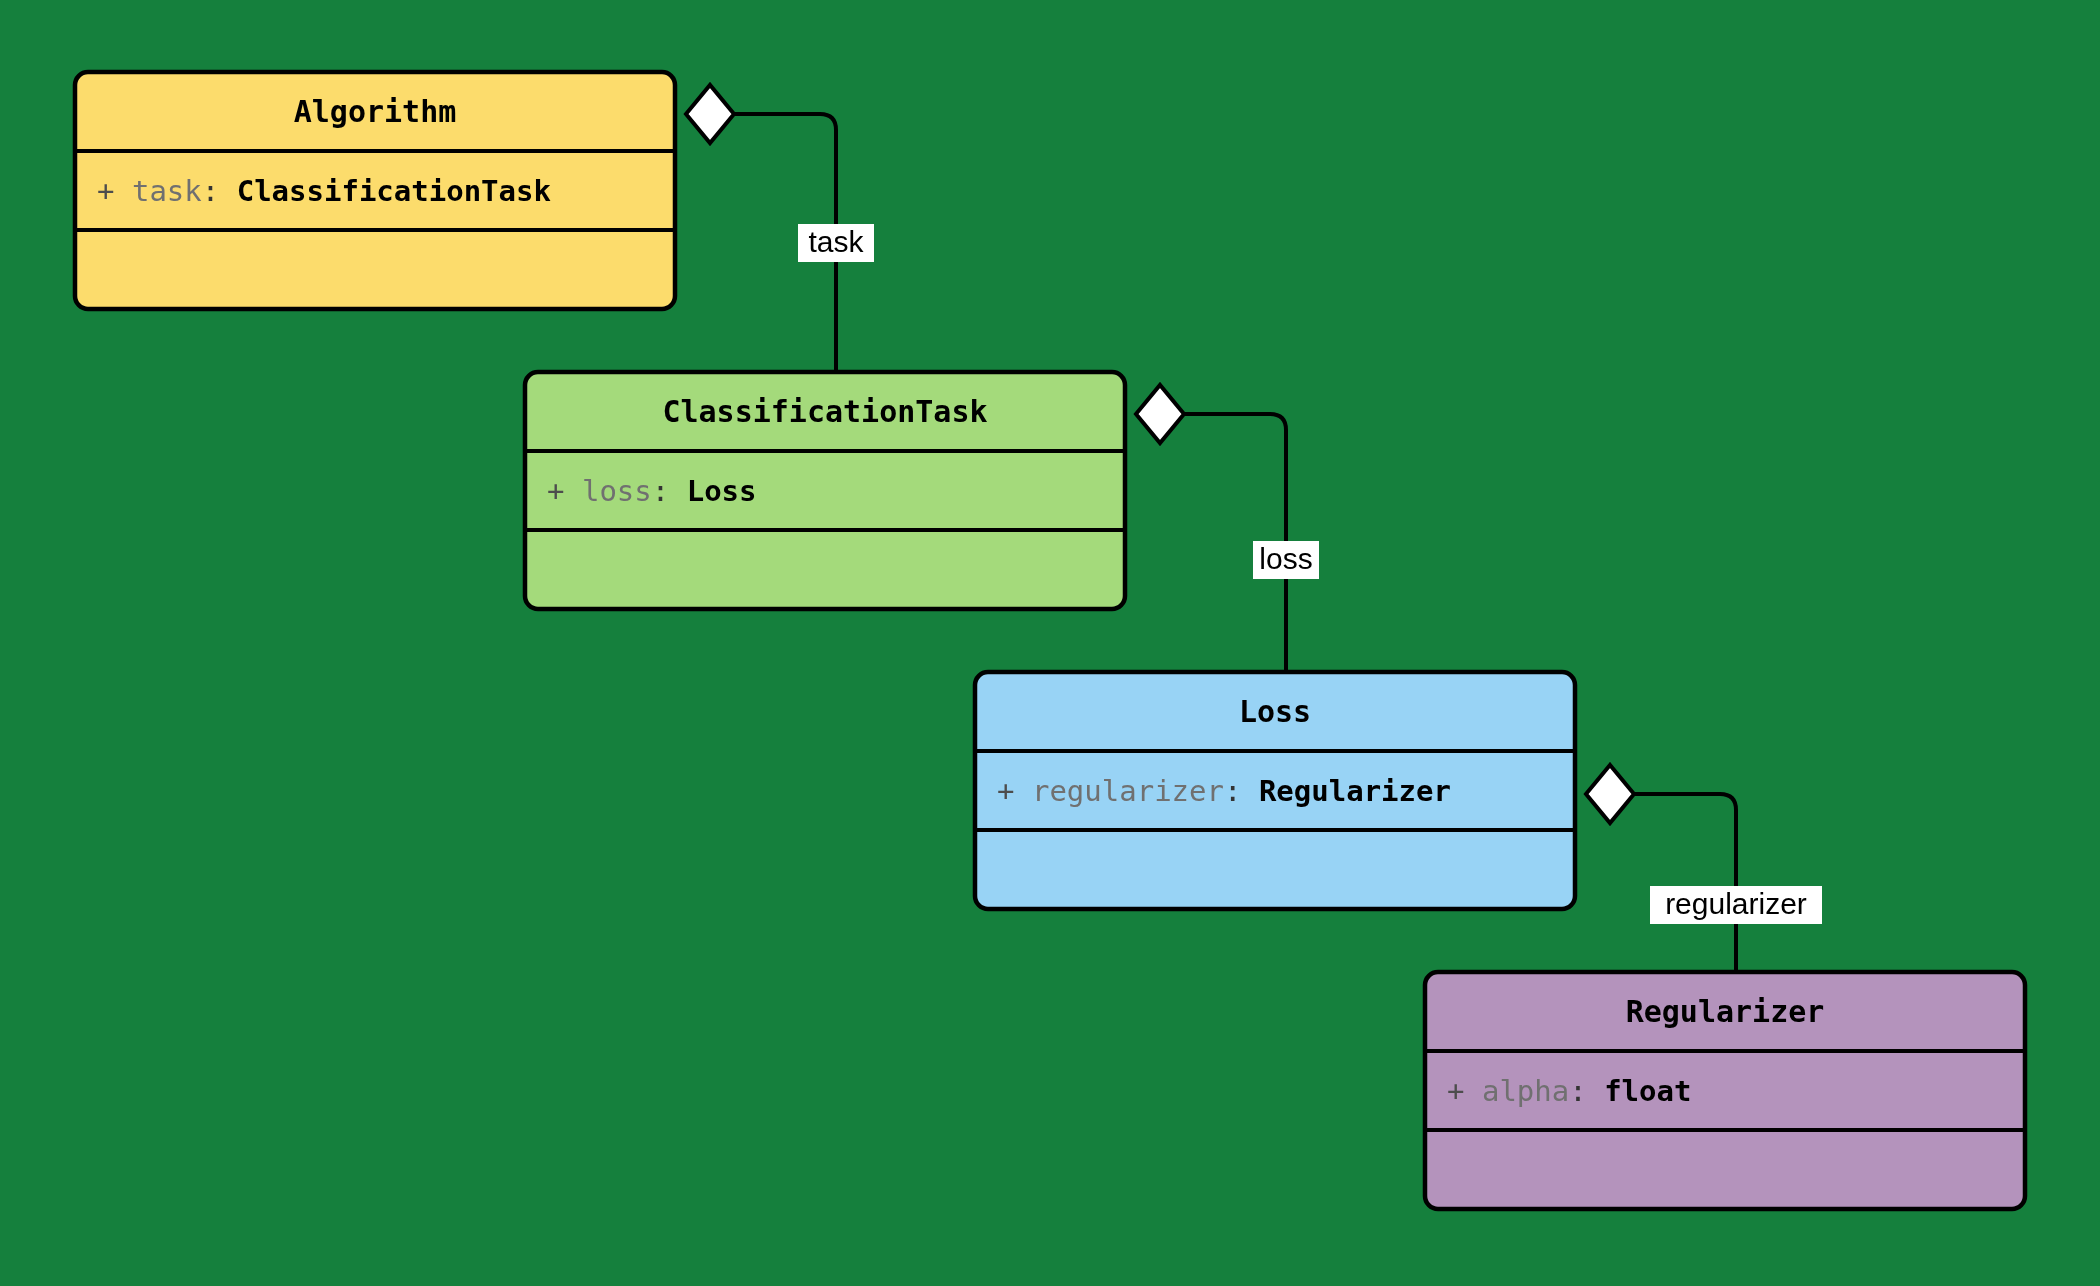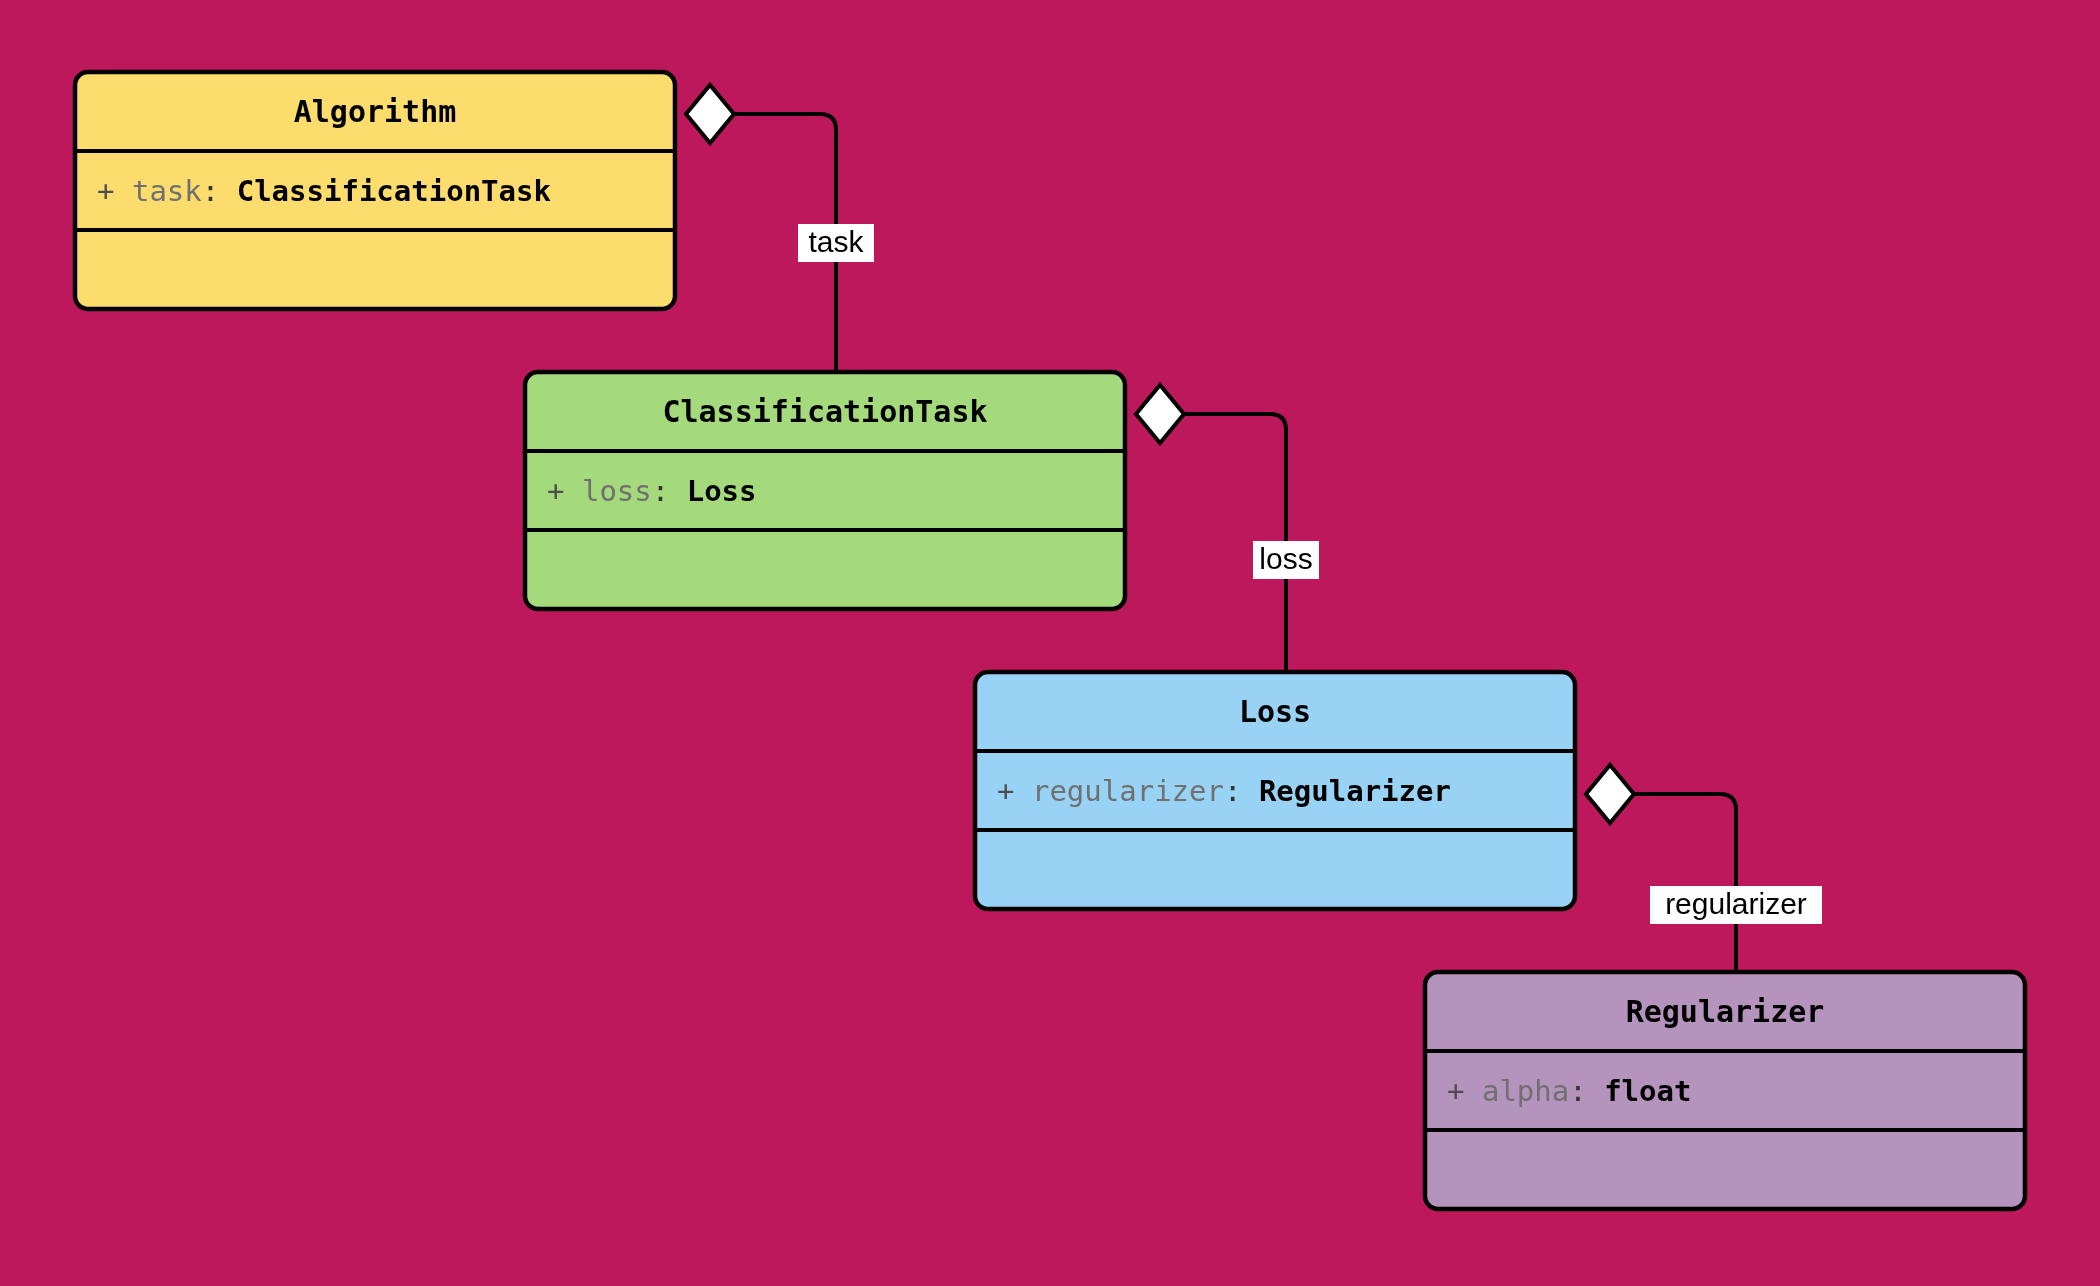--- a/index.html
+++ b/index.html
@@ -10,21 +10,21 @@
   body {
     width: 2100px;
     height: 1286px;
     overflow: hidden;
     font-family: "Liberation Sans", sans-serif;
   }
   #diagram-root {
     position: relative;
     width: 2100px;
     height: 1286px;
-    background: #be185d;
+    background: #15803d;
   }
   svg#uml-svg {
     position: absolute;
     left: 0;
     top: 0;
     width: 2100px;
     height: 1286px;
     display: block;
   }
   .cls-box-shape {

